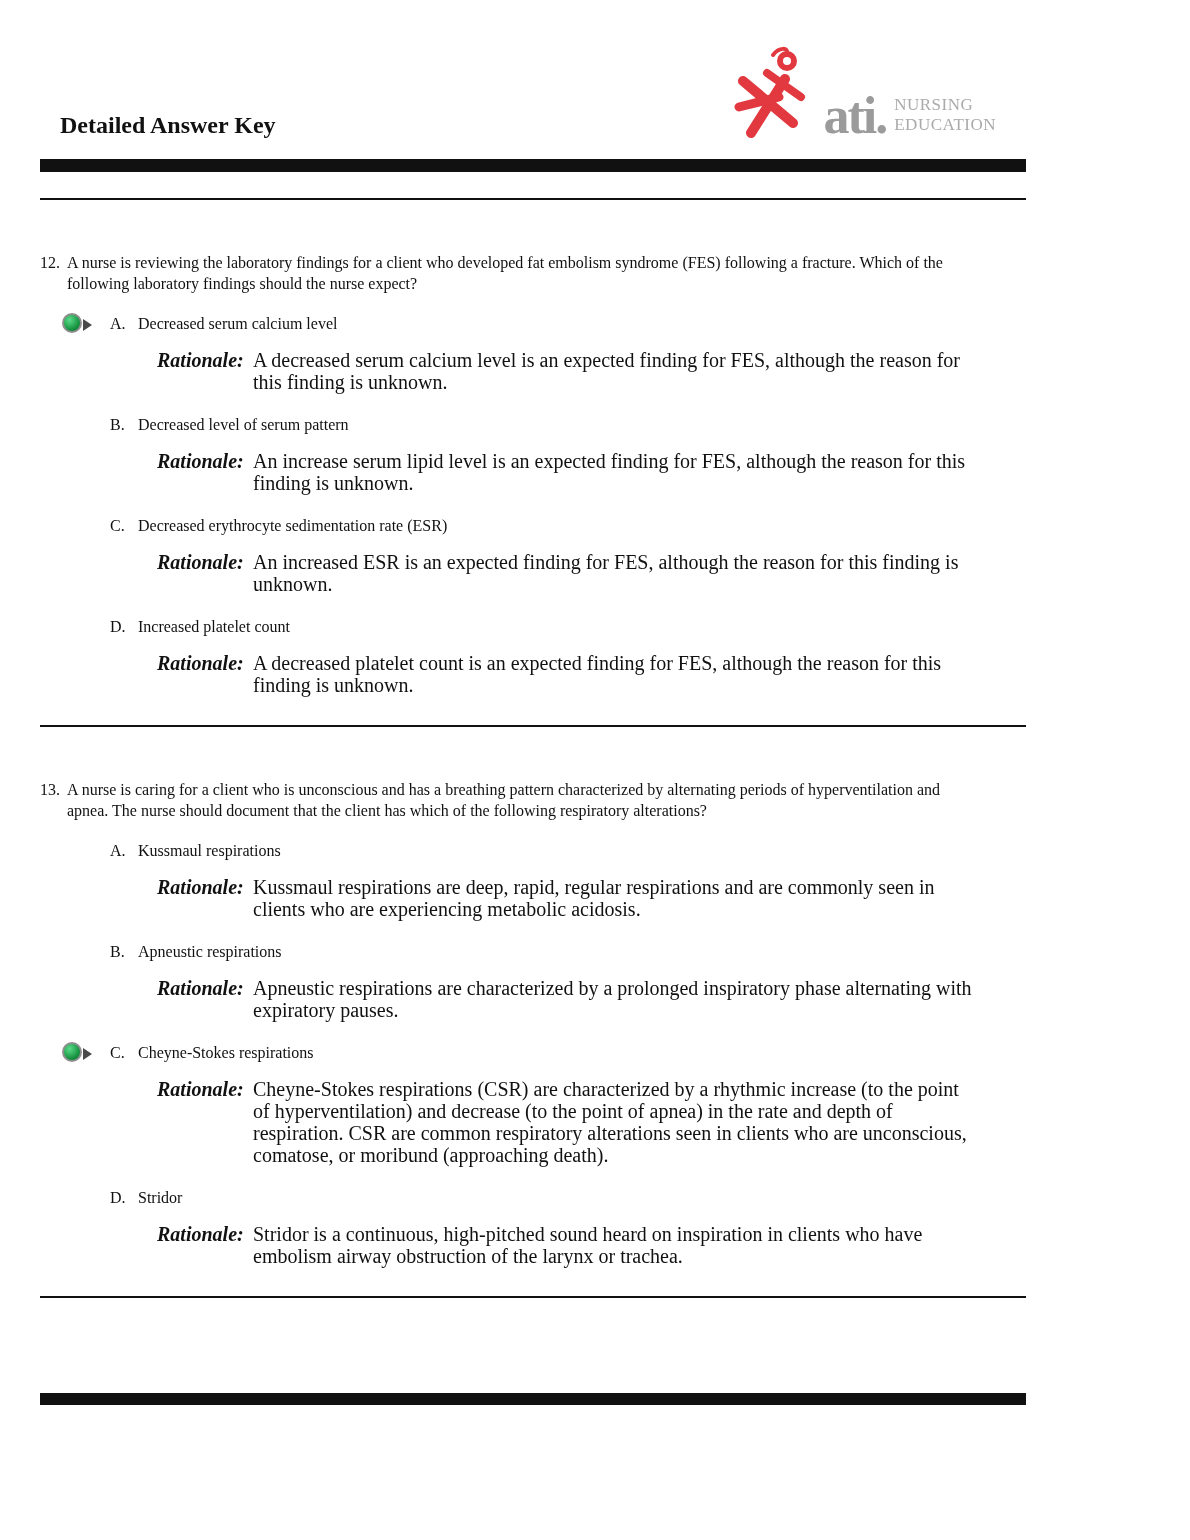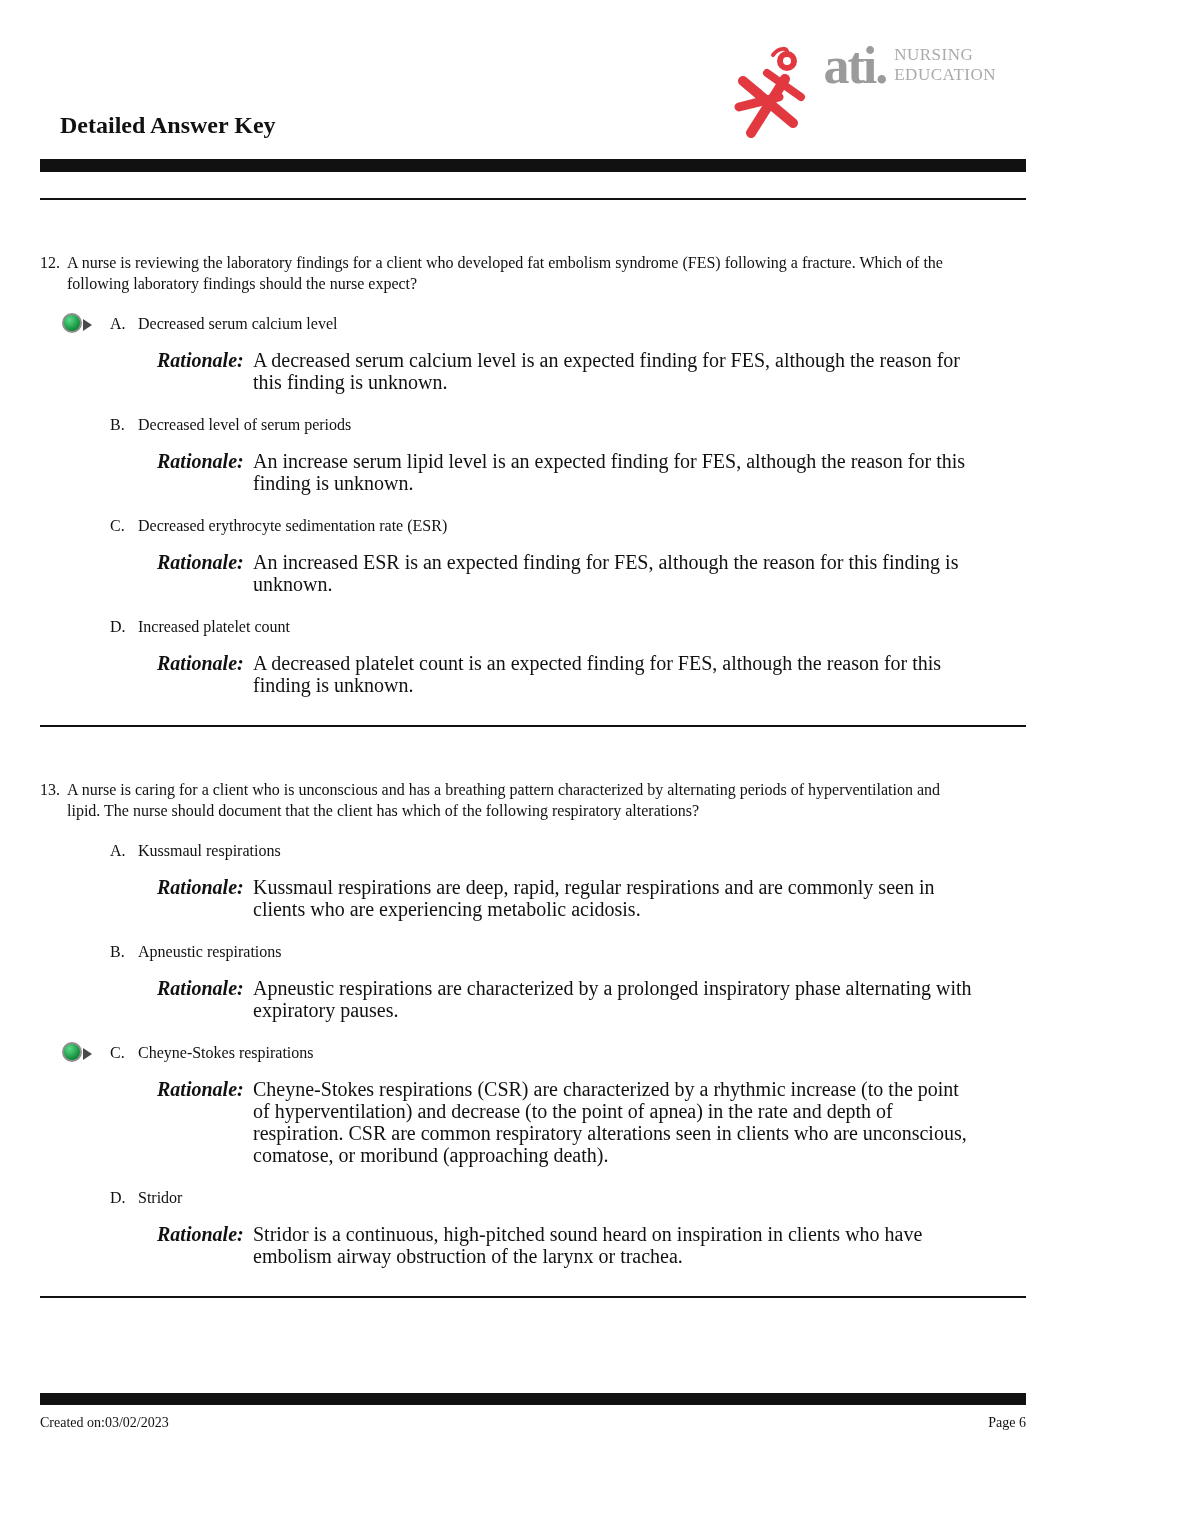--- a/index.html
+++ b/index.html
@@ -13,21 +13,21 @@
   }
   .content { padding:0 40px; }
 
   
   .header-row {
     display:flex; justify-content:space-between; align-items:flex-end;
     padding-top:38px; min-height:105px;
   }
   .title-block { align-self:flex-end; padding-left:20px; padding-bottom:2px; }
   .title-line { font-size:24px; font-weight:bold; line-height:31px; }
-  .logo-block { display:flex; align-items:flex-start; padding-right:30px; }
+  .logo-block { display:flex; align-items:flex-end; padding-right:30px; }
   .logo-mark { width:100px; height:98px; }
   .brand-text {
     font-size:52px; color:#9b9b9b; font-weight:bold; line-height:0.8;
     letter-spacing:-2px; padding-bottom:6px;
   }
   .brand-tagline {
     display:flex; flex-direction:column; justify-content:flex-end;
     margin-left:8px; padding-bottom:8px;
     font-size:17px; color:#aaaaaa; letter-spacing:0.5px; line-height:20px;
   }
@@ -129,21 +129,21 @@
           </div>
           <div class="rationale">
             <span class="rationale-label">Rationale:</span>
             <span class="rationale-text">A decreased serum calcium level is an expected finding for FES, although the reason for this finding is unknown.</span>
           </div>
         </div>
 
         <div class="option">
           <div class="option-head">
             <span class="opt-letter">B.</span>
-            <span class="opt-label">Decreased level of serum periods</span>
+            <span class="opt-label">Decreased level of serum pattern</span>
           </div>
           <div class="rationale">
             <span class="rationale-label">Rationale:</span>
             <span class="rationale-text">An increase serum lipid level is an expected finding for FES, although the reason for this finding is unknown.</span>
           </div>
         </div>
 
         <div class="option">
           <div class="option-head">
             <span class="opt-letter">C.</span>
@@ -167,21 +167,21 @@
         </div>
 
       </div>
     </div>
 
     <div class="rule-thin divider-1"></div>
 
     <div class="question">
       <div class="q-row">
         <span class="q-num">13.</span>
-        <span class="q-text">A nurse is caring for a client who is unconscious and has a breathing pattern characterized by alternating periods of hyperventilation and lipid. The nurse should document that the client has which of the following respiratory alterations?</span>
+        <span class="q-text">A nurse is caring for a client who is unconscious and has a breathing pattern characterized by alternating periods of hyperventilation and apnea. The nurse should document that the client has which of the following respiratory alterations?</span>
       </div>
       <div class="options">
 
         <div class="option">
           <div class="option-head">
             <span class="opt-letter">A.</span>
             <span class="opt-label">Kussmaul respirations</span>
           </div>
           <div class="rationale">
             <span class="rationale-label">Rationale:</span>
@@ -225,18 +225,14 @@
 
       </div>
     </div>
 
     <div class="rule-thin divider-2"></div>
 
   </div>
 
   <div class="footer">
     <div class="footer-bar"></div>
-    <div class="footer-row">
-      <span>Created on:03/02/2023</span>
-      <span>Page 6</span>
-    </div>
   </div>
 </div>
 
 </body></html>

